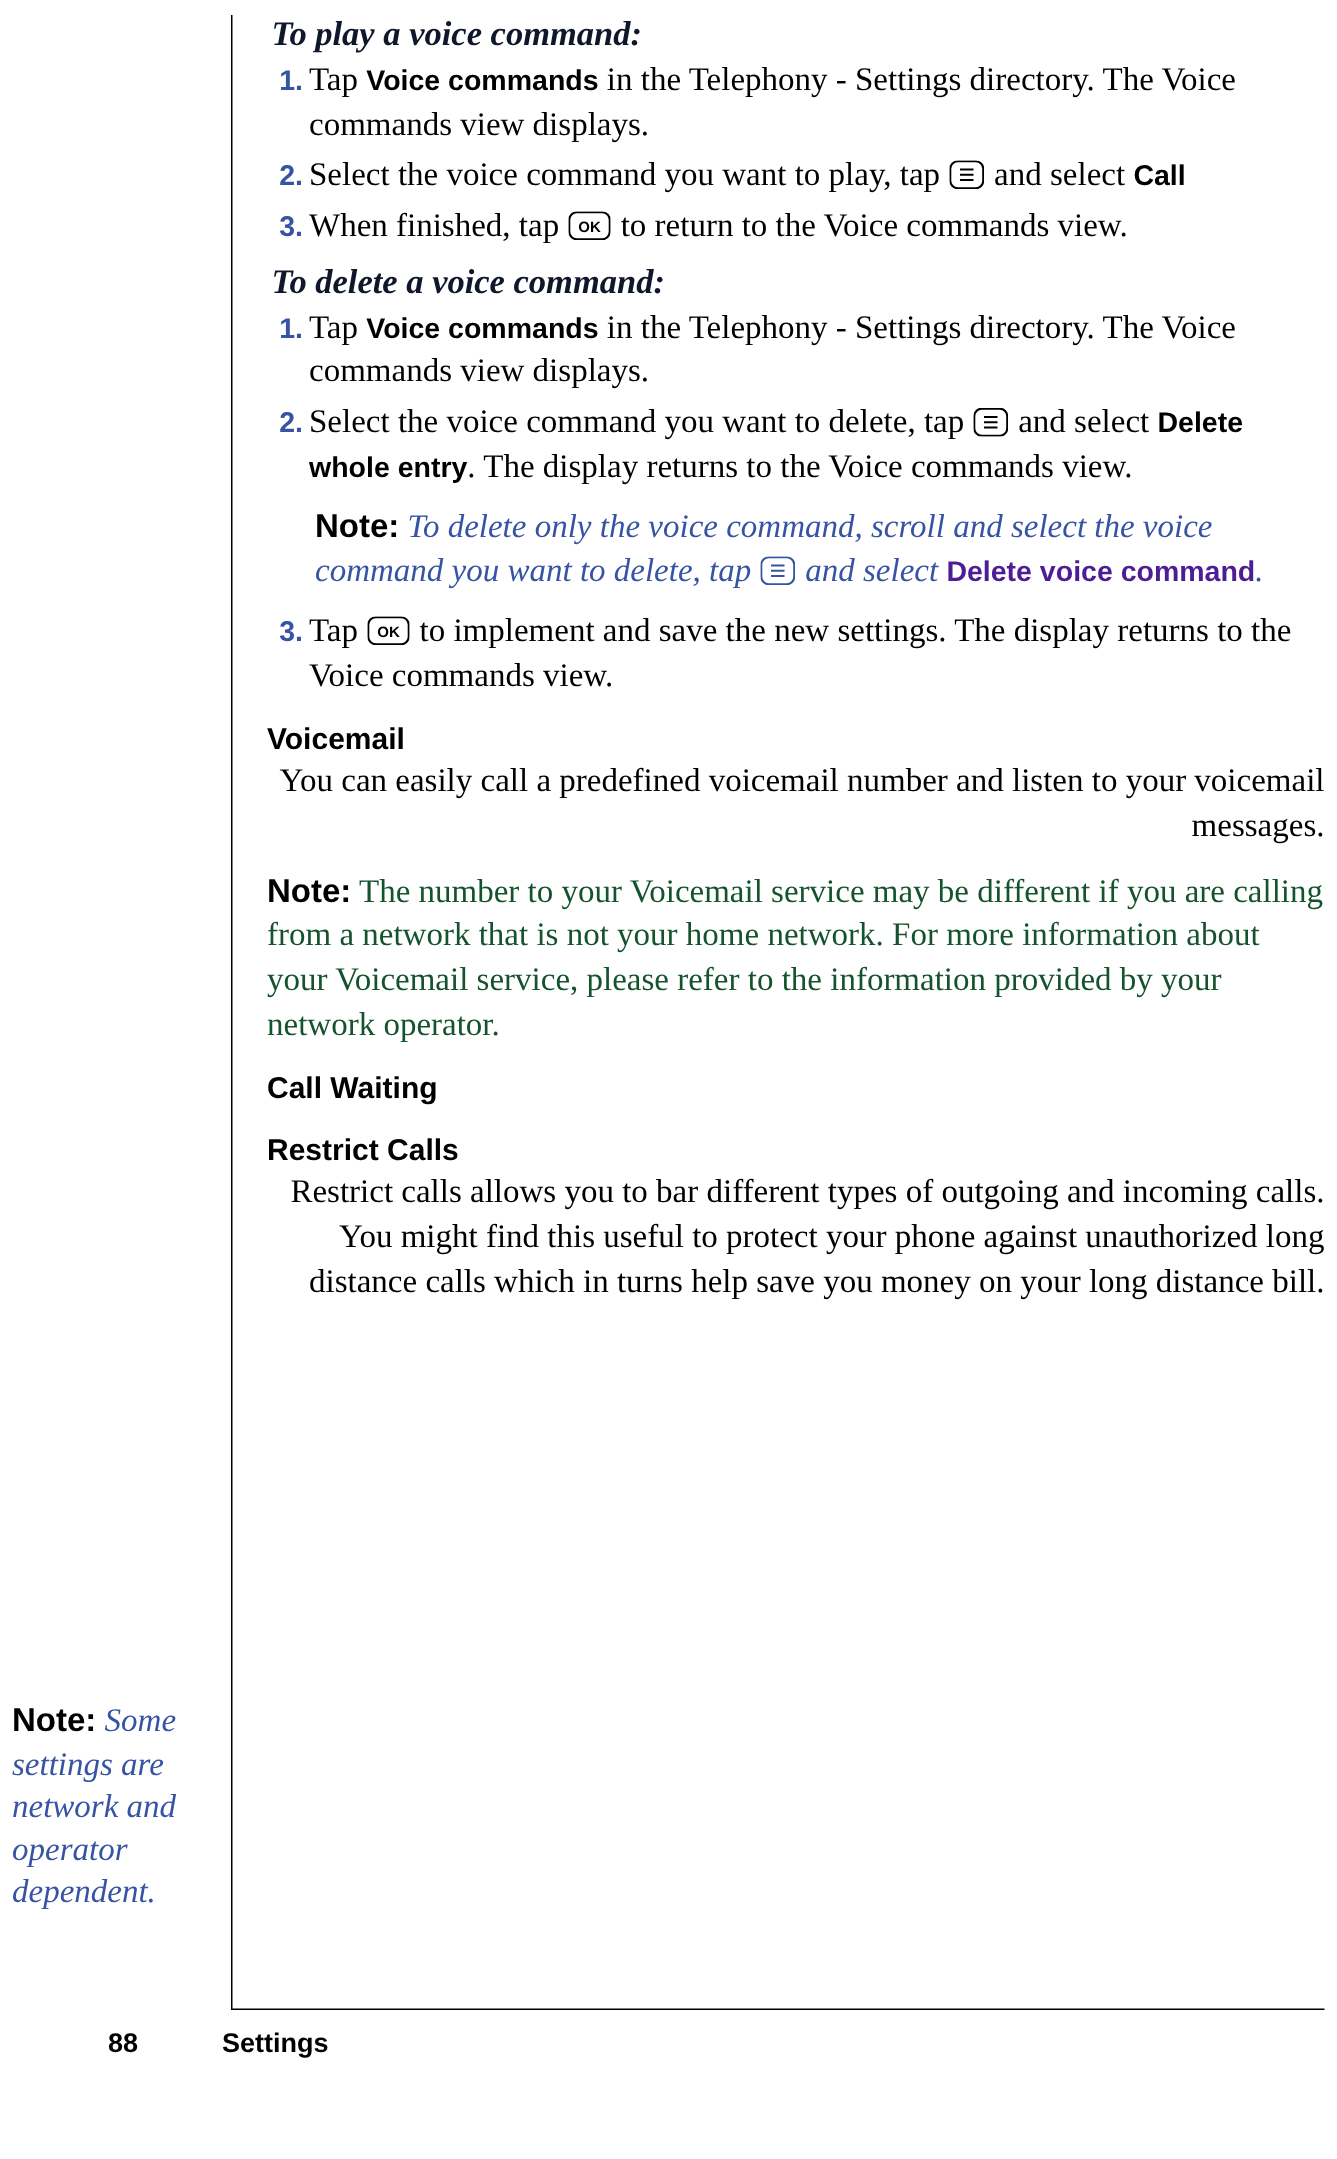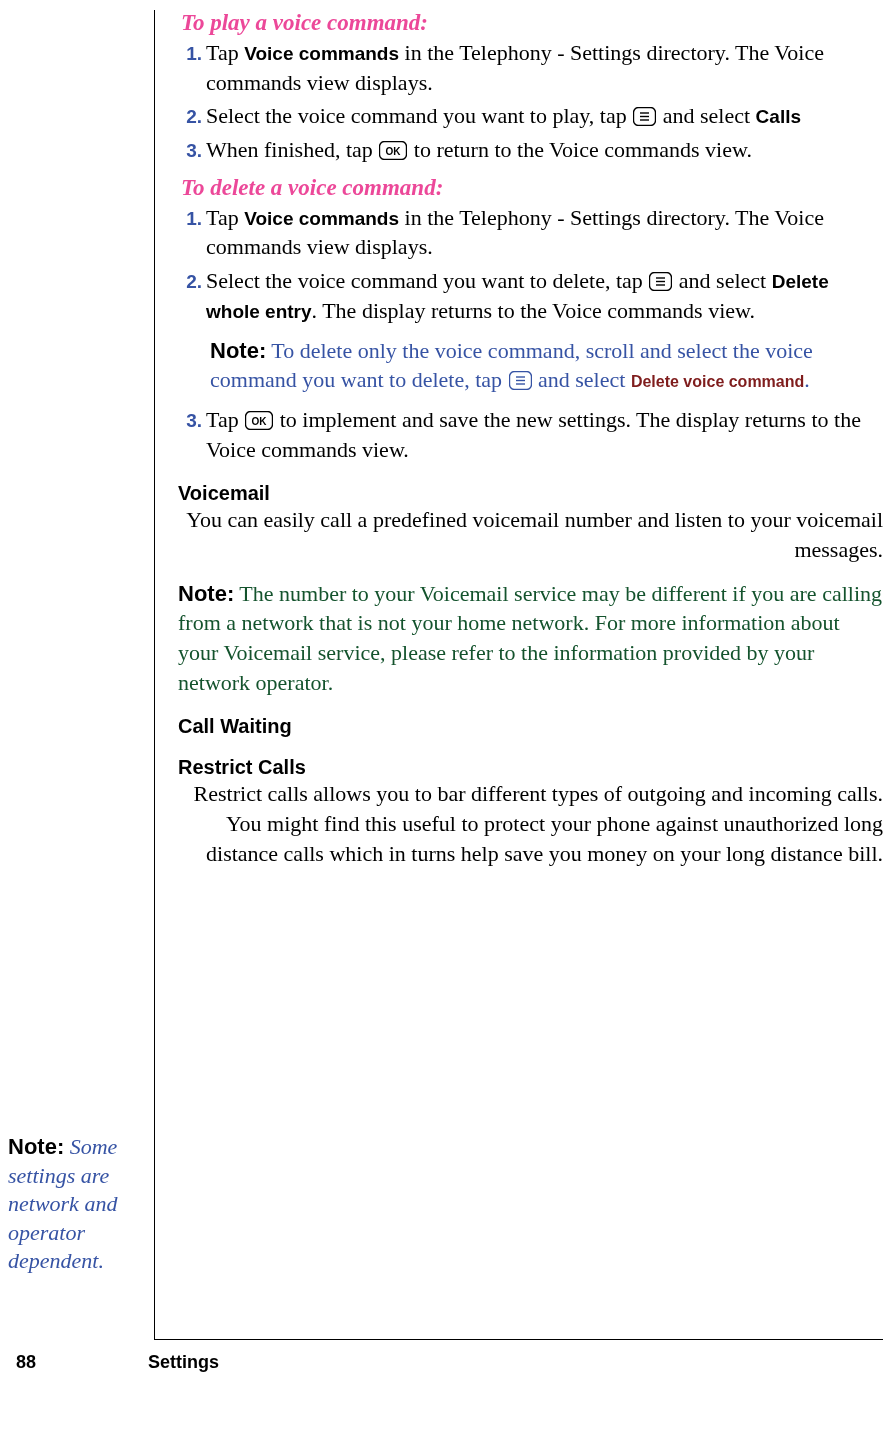--- a/index.html
+++ b/index.html
@@ -47,21 +47,21 @@
   .main {
     flex: 1;
     padding-left: 23px;
     padding-right: 0;
   }
   .main > div, .main > p { margin-right: 0; }
   .sub {
     font-family: Garamond, serif;
     font-style: italic;
     font-weight: bold;
-    color: #ec4899;
+    color: #0f172a;
     font-size: 23px;
     margin-top: 0;
     margin-bottom: 2px;
     padding-left: 3px;
   }
   ol.steps {
     list-style: none;
     padding-left: 28px;
     margin: 0 0 10px 0;
   }
@@ -81,23 +81,23 @@
     margin-right: 4px;
   }
   .ui {
     font-family: Arial, Helvetica, sans-serif;
     font-weight: bold;
     font-size: 19px;
   }
   .ui-it {
     font-family: Arial, Helvetica, sans-serif;
     font-weight: bold;
-    font-size: 16px;
+    font-size: 19px;
     font-style: normal;
-    color: #7f1d1d;
+    color: #4c1d95;
   }
   .body-text {
     line-height: 1.35;
   }
   .sec-head {
     font-family: Arial, Helvetica, sans-serif;
     font-weight: bold;
     font-size: 20px;
     margin-top: 18px;
     margin-bottom: 0;
@@ -124,34 +124,35 @@
     line-height: 1.35;
   }
   .inline-note .nl {
     font-family: Arial, Helvetica, sans-serif;
     font-weight: bold;
     color: #000;
     font-style: normal;
   }
   .inline-note .ntext {
     color: #3653a4;
+    font-style: italic;
   }
   svg.icon-btn {
     display: inline-block;
     vertical-align: -3px;
     margin: 0 1px;
   }
   .footer {
     margin-top: 12px;
     margin-left: 8px;
     font-family: Arial, Helvetica, sans-serif;
     font-weight: bold;
     font-size: 18px;
   }
-  .footer .pn { display: inline-block; width: 132px; }
+  .footer .pn { display: inline-block; width: 132px; text-align: center; }
 </style>
 </head>
 <body>
 
 <div class="page">
   <div class="sidebar">
     <div class="sidebar-note">
       <span class="nl">Note:</span><span>  Some settings are network and operator dependent.</span>
     </div>
   </div>
@@ -163,21 +164,21 @@
       <ol class="steps">
         <li>
           <span class="num">1.</span><span>Tap </span><span class="ui">Voice commands</span><span> in the Telephony - Settings directory. The Voice commands view displays.</span>
         </li>
         <li>
           <span class="num">2.</span><span>Select the voice command you want to play, tap </span><svg class="icon-btn" width="23" height="19">
               <rect x="0.5" y="0.5" width="22" height="18" rx="5" ry="5" fill="none" stroke="#000" stroke-width="1.4"></rect>
               <line x1="7" y1="6" x2="16" y2="6" stroke="#000" stroke-width="1.4"></line>
               <line x1="7" y1="9.5" x2="16" y2="9.5" stroke="#000" stroke-width="1.4"></line>
               <line x1="7" y1="13" x2="16" y2="13" stroke="#000" stroke-width="1.4"></line>
-            </svg><span> and select </span><span class="ui">Calls</span>
+            </svg><span> and select </span><span class="ui">Call</span>
         </li>
         <li>
           <span class="num">3.</span><span>When finished, tap </span><svg class="icon-btn" width="28" height="19">
               <rect x="0.5" y="0.5" width="27" height="18" rx="5" ry="5" fill="none" stroke="#000" stroke-width="1.4"></rect>
               <text x="14" y="13.5" text-anchor="middle" font-family="Arial" font-size="10" font-weight="bold">OK</text>
             </svg><span> to return to the Voice commands view.</span>
         </li>
       </ol>
 
       <div class="sub">To delete a voice command:</div>

